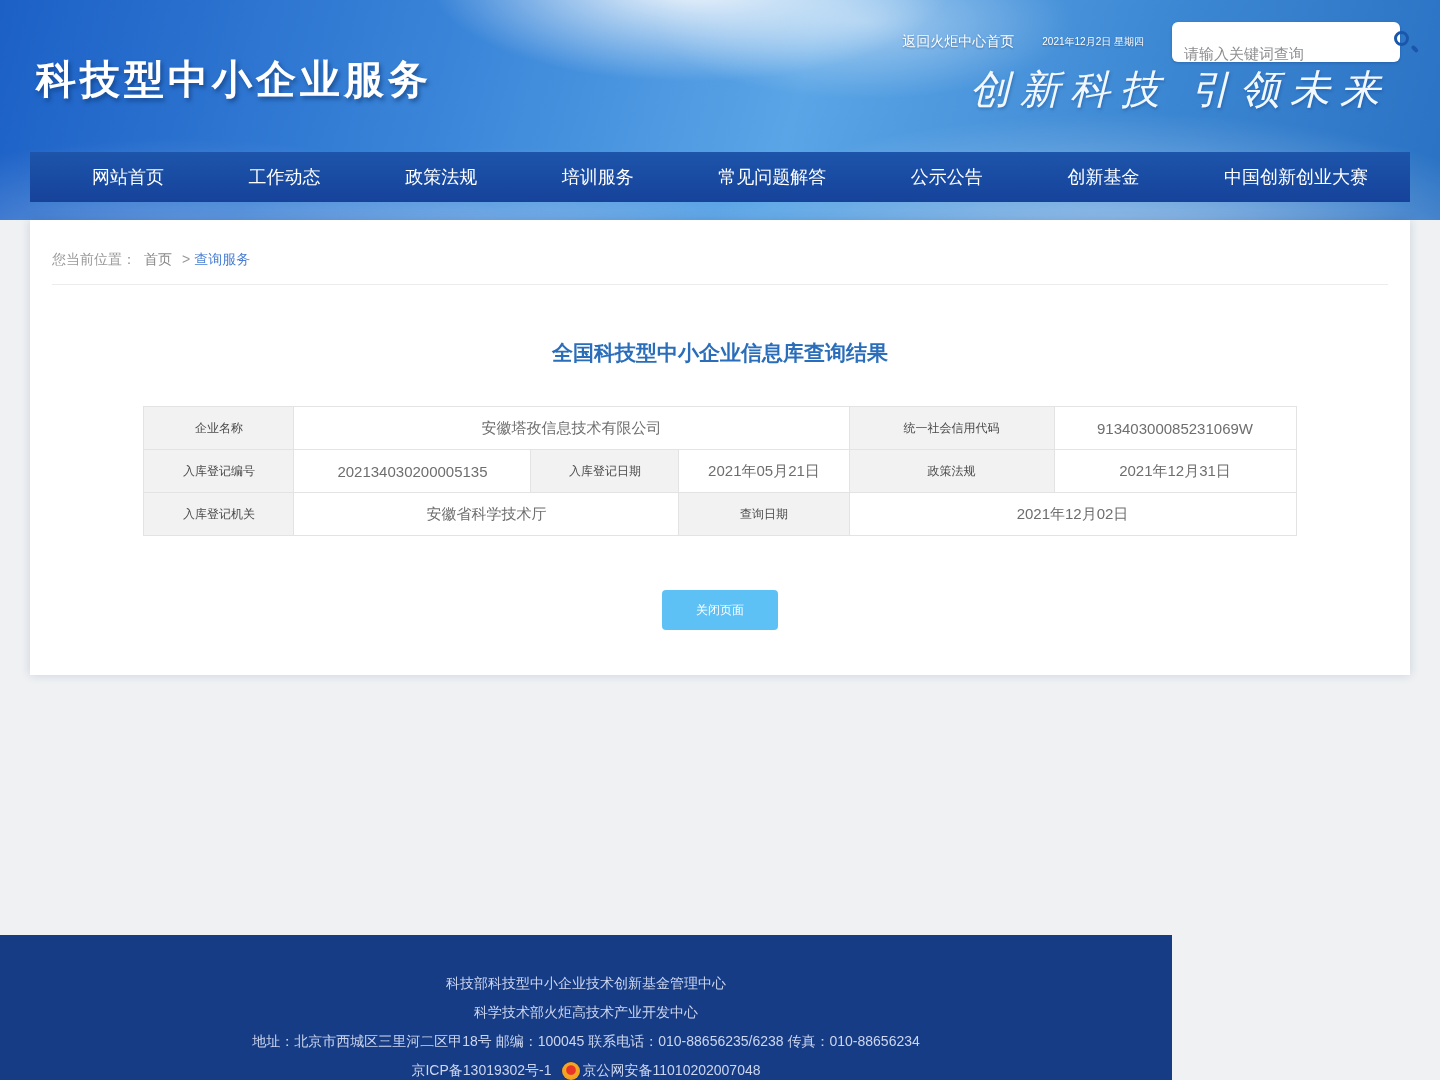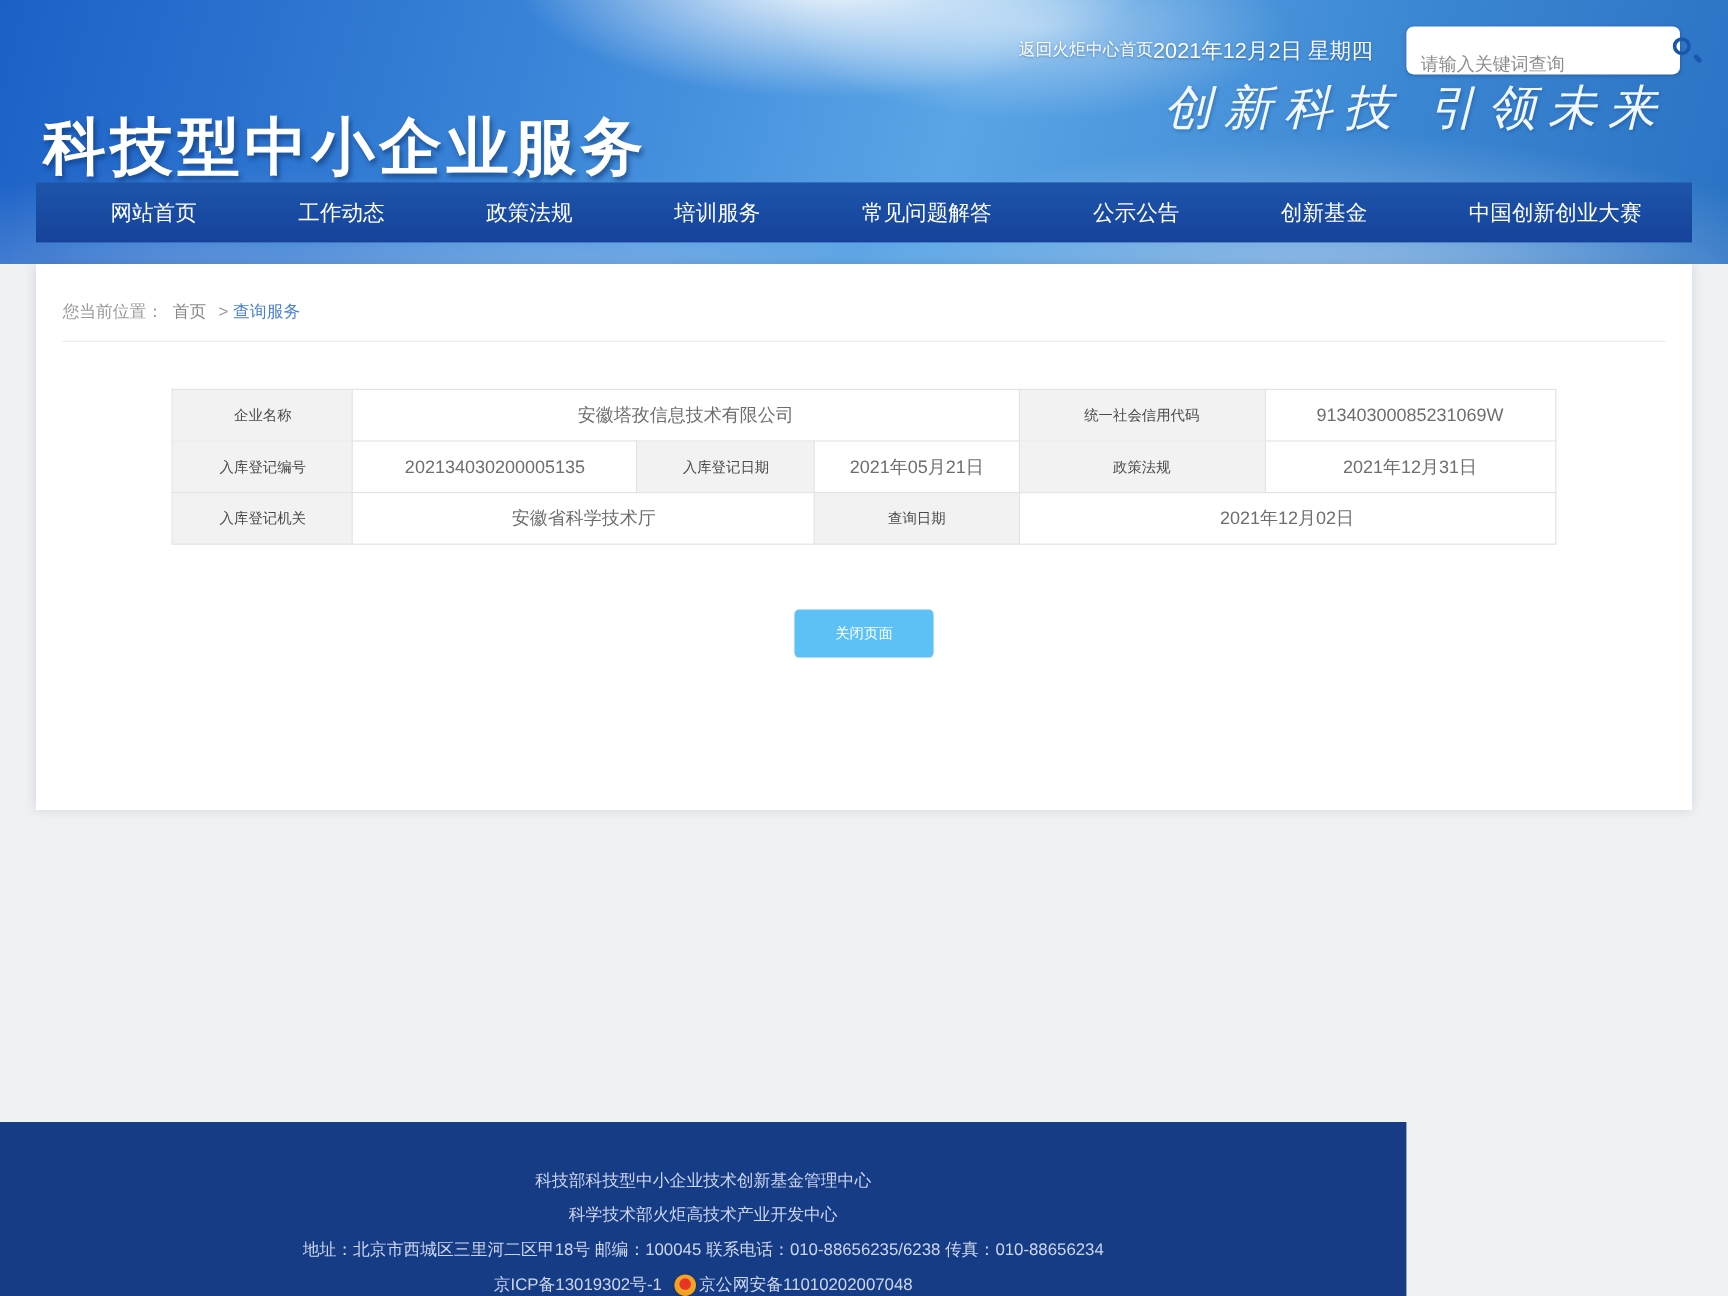--- a/index.html
+++ b/index.html
@@ -24,21 +24,21 @@
   }
   .header-topbar {
     position: absolute; top: 22px; right: 40px;
     display: flex; align-items: center;
   }
   .top-link {
     color: #ffffff; font-size: 14px; text-decoration: none; cursor: pointer;
     text-shadow: 0 1px 2px rgba(0,40,90,0.4);
   }
   .top-date {
-    color: #ffffff; font-size: 18px; margin-left: 0;
+    color: #ffffff; font-size: 10px; margin-left: 28px;
     text-shadow: 0 1px 2px rgba(0,40,90,0.4);
   }
   .search-box {
     margin-left: 28px;
     width: 228px; height: 40px;
     background: #ffffff; border-radius: 6px;
     display: flex; align-items: flex-end;
     box-shadow: 0 1px 3px rgba(0,30,80,0.25);
   }
   .search-input {
@@ -58,24 +58,23 @@
     border: 3px solid #1a57ac; border-radius: 50%;
   }
   .mag-handle {
     position: absolute; left: 24px; top: 25px;
     width: 8px; height: 3.5px; background: #1a57ac;
     transform: rotate(45deg); border-radius: 2px;
   }
   .logo {
     position: absolute; left: 36px; top: 52px;
     font-family: Liberation Mono, monospace;
-    font-weight: bold; font-size: 52px; color: #ffffff;
+    font-weight: bold; font-size: 40px; color: #ffffff;
     letter-spacing: 4px;
     text-shadow: 2px 3px 4px rgba(10,45,100,0.55);
-    margin-top: 36px;
   }
   .slogan {
     position: absolute; right: 50px; top: 62px;
     font-family: "Liberation Serif", "DejaVu Serif", serif;
     font-style: italic; font-size: 40px; color: #f2f8ff;
     letter-spacing: 10px;
     text-shadow: 1px 2px 3px rgba(20,60,120,0.35);
     white-space: nowrap;
   }
 
@@ -192,20 +191,21 @@
     <span class="nav-item">中国创新创业大赛</span>
   </div>
 </div>
 
 <div class="content-card">
   <div class="breadcrumb">
     <span>您当前位置：</span><a class="crumb-home">首页</a><span class="crumb-sep">&gt;</span><a class="crumb-current">查询服务</a>
   </div>
   <div class="breadcrumb-divider"></div>
 
+  <div class="result-title">全国科技型中小企业信息库查询结果</div>
 
   <table class="result-table">
     <colgroup>
       <col style="width:150px">
         <col style="width:237px">
         <col style="width:148px">
       <col style="width:170px">
         <col style="width:205px">
         <col style="width:242px">
     </colgroup>

